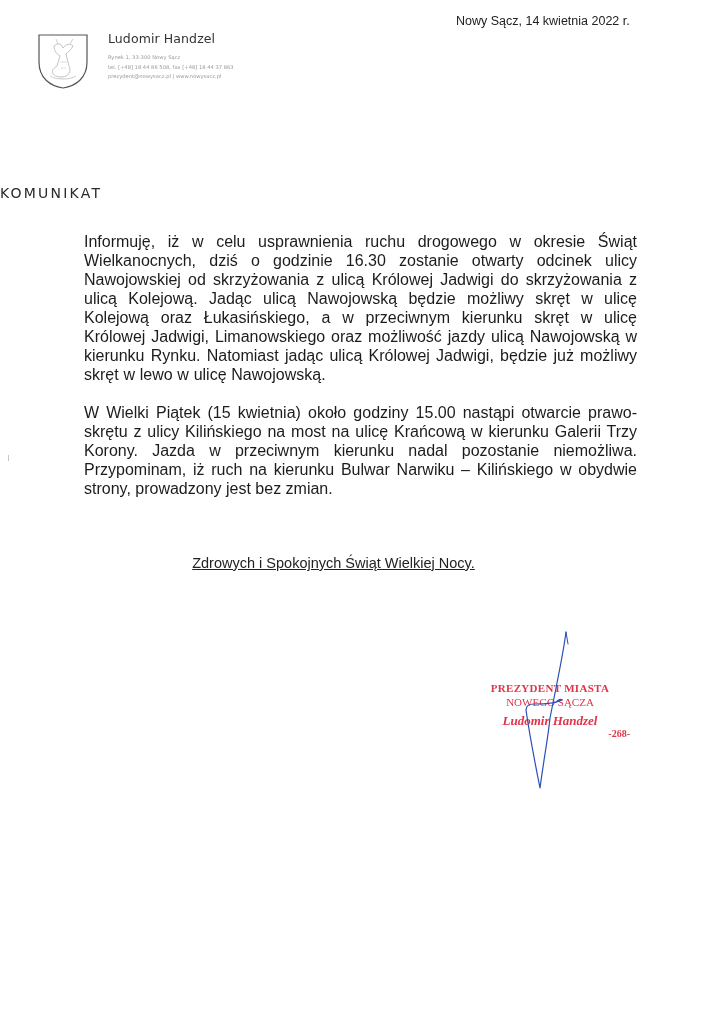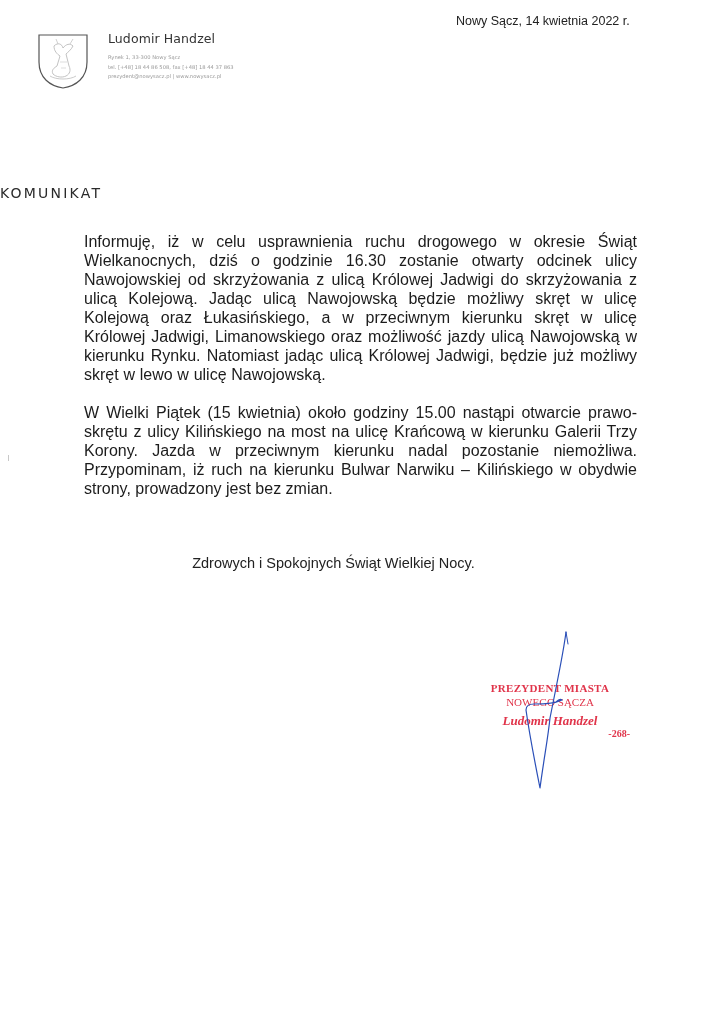--- a/index.html
+++ b/index.html
@@ -79,20 +79,21 @@
     .p1 { word-spacing: 0.3px; }
     .greeting {
       position: absolute;
       left: 0;
       width: 667px;
       top: 555px;
       text-align: center;
       font-family: "Liberation Sans", sans-serif;
       font-size: 14.5px;
       color: #222;
+      text-decoration: underline;
     }
     .stamp {
       position: absolute;
       left: 470px;
       top: 680px;
       width: 160px;
       text-align: center;
       font-family: "Liberation Serif", serif;
       color: #e0344a;
     }

